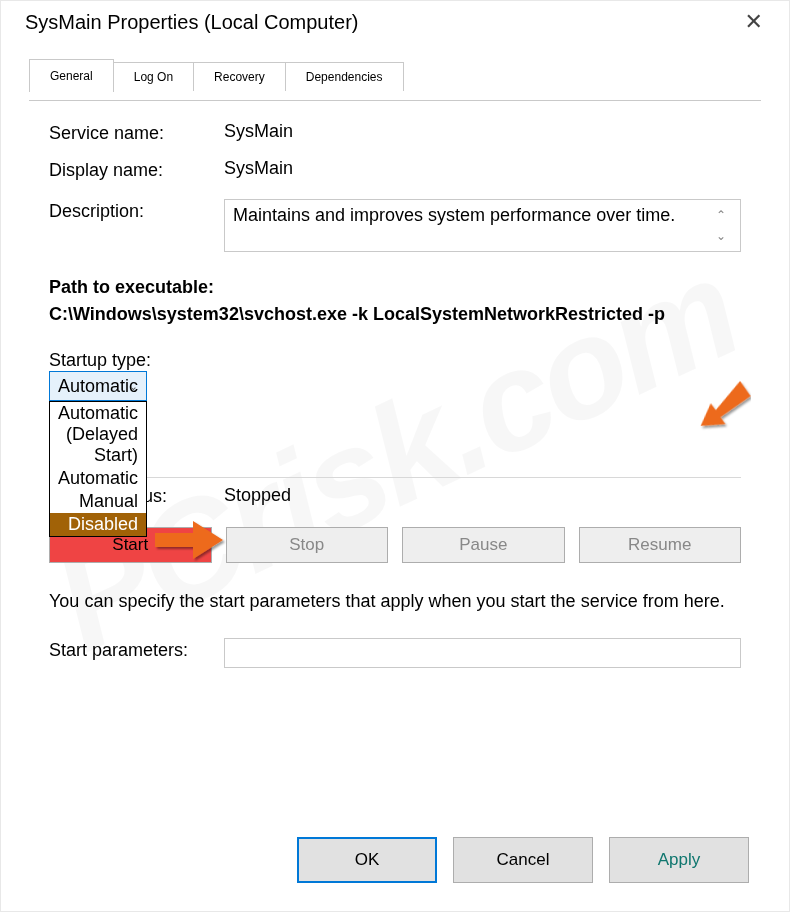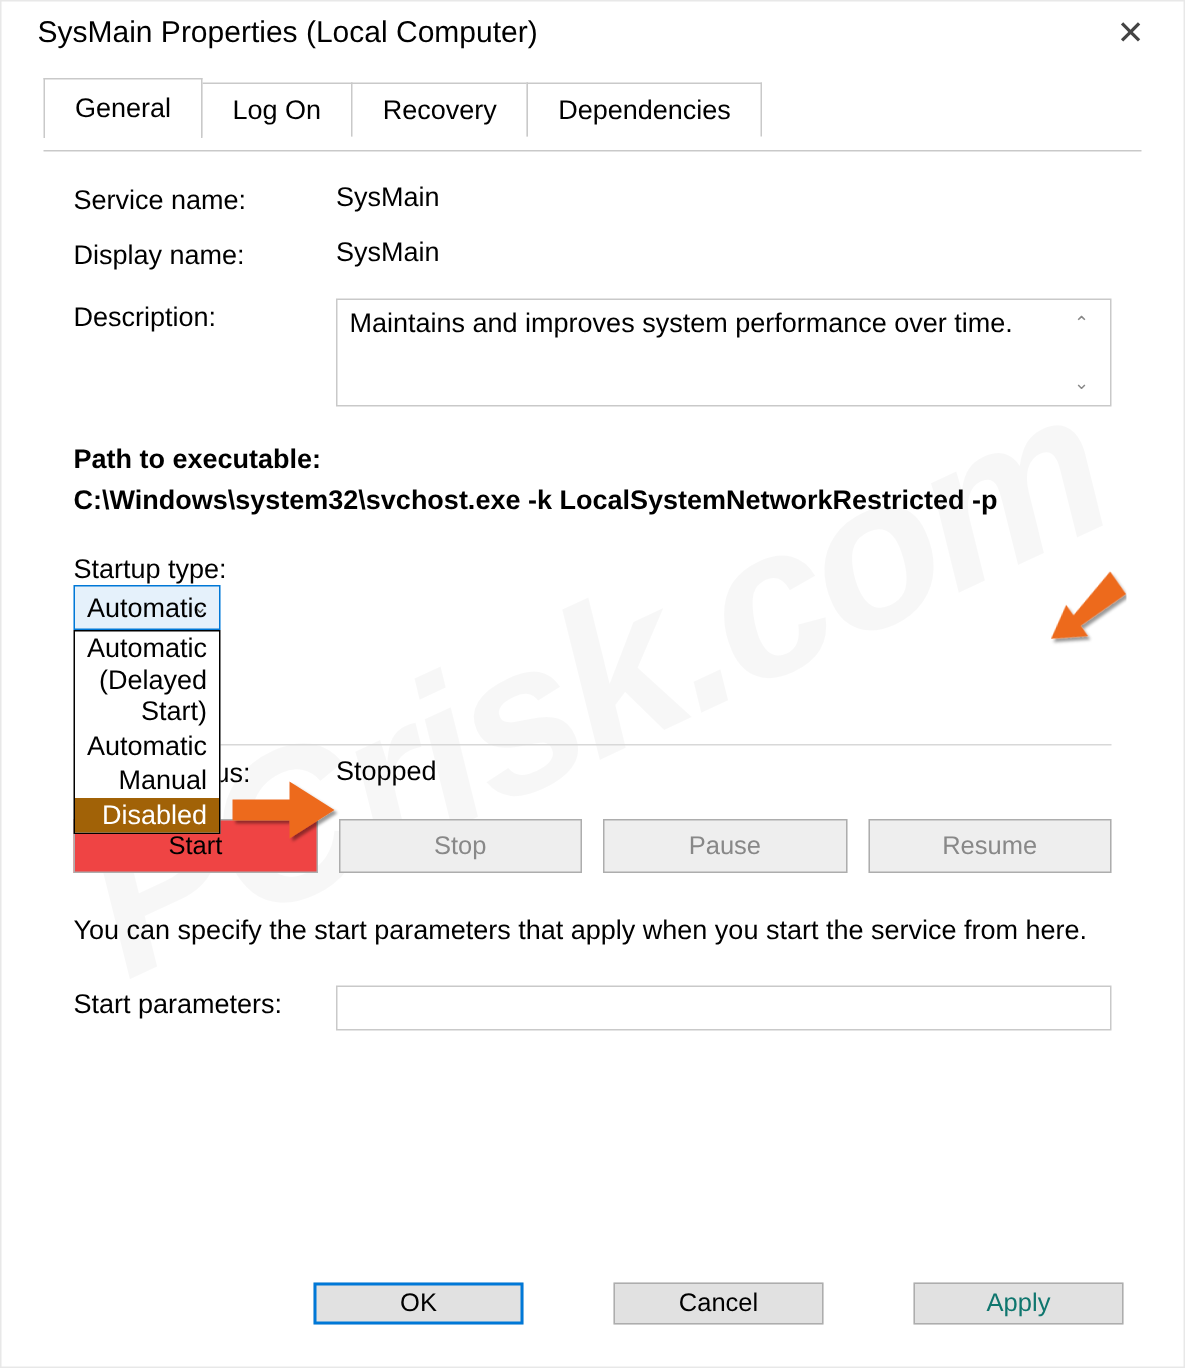--- a/index.html
+++ b/index.html
@@ -51,21 +51,21 @@
     .tabs-row {
       display: flex;
       align-items: flex-end;
       padding-left: 28px;
       position: relative;
       z-index: 1;
       height: 40px;
     }
     .tab {
       padding: 7px 20px;
-      font-size: 18px;
+      font-size: 12px;
       color: #000;
       border: 1px solid #c9c9c9;
       border-bottom: none;
       background: #fff;
       cursor: pointer;
       position: relative;
       margin-right: -1px;
     }
     .tab.active {
       background: #fff;
@@ -99,21 +99,21 @@
       width: 175px;
       flex-shrink: 0;
       padding-top: 2px;
     }
     .value-col {
       flex: 1;
     }
     .desc-box {
       border: 1px solid #c9c9c9;
       padding: 4px 8px;
-      height: 72px;
+      height: 53px;
       position: relative;
       display: flex;
     }
     .desc-text {
       flex: 1;
       line-height: 1.3;
     }
     .desc-scroll {
       width: 22px;
       display: flex;
@@ -216,29 +216,28 @@
     .dialog-buttons {
       position: absolute;
       bottom: 28px;
       right: 40px;
       display: flex;
       gap: 16px;
       z-index: 1;
     }
     .dlg-btn {
       width: 140px;
-      height: 28px;
+      height: 46px;
       border: 1px solid #adadad;
       background: #e1e1e1;
       font-size: 17px;
       display: flex;
       align-items: center;
       justify-content: center;
       cursor: pointer;
-      margin-left: 44px;
     }
     .dlg-btn.default {
       border: 2px solid #0078d7;
       background: #e1e1e1;
     }
     .dlg-btn.disabled {
       color: #0f766e;
       cursor: default;
     }
     .arrow {

